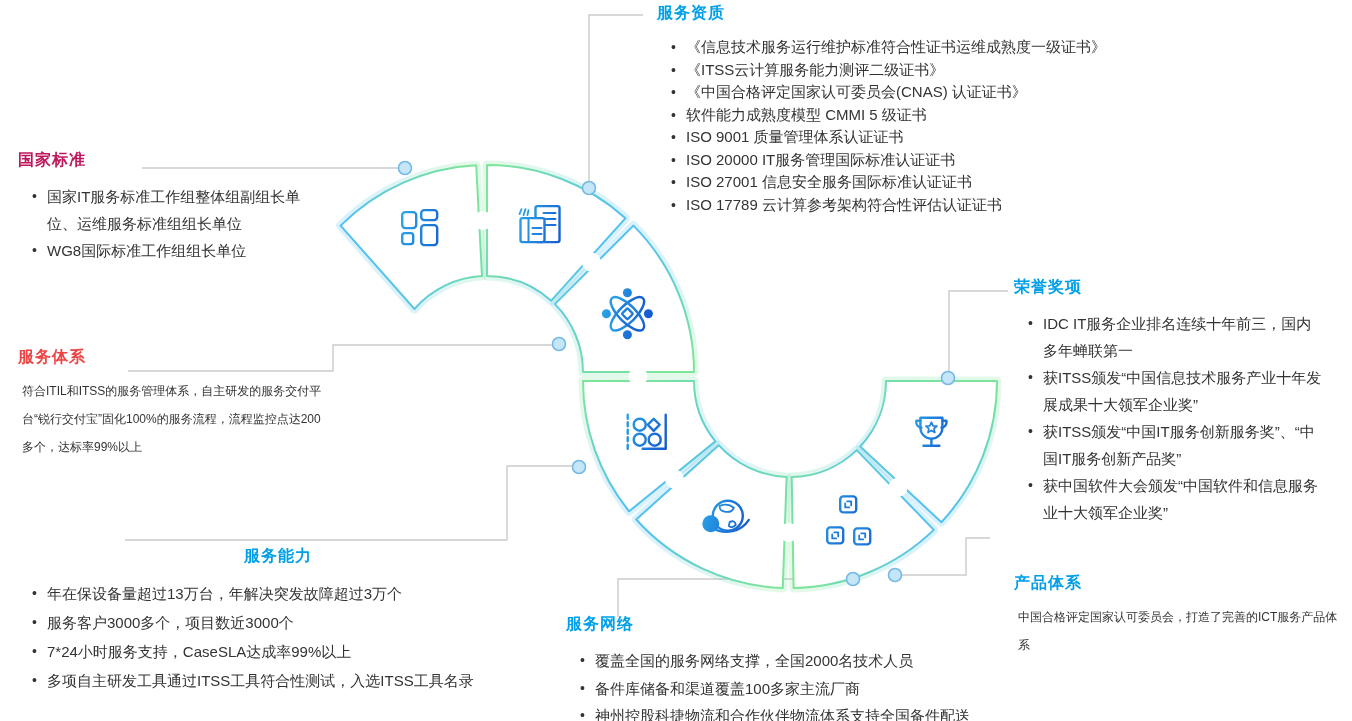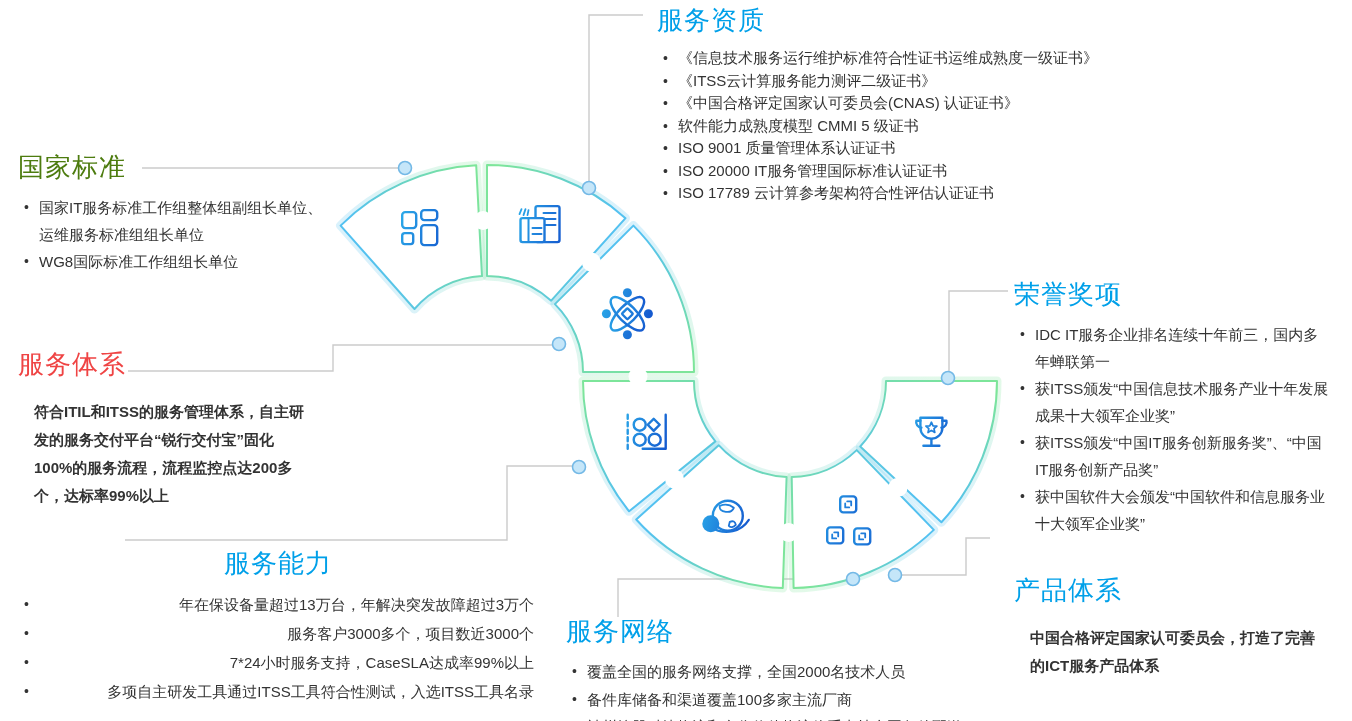--- a/index.html
+++ b/index.html
@@ -3,32 +3,32 @@
 <meta charset="utf-8">
 <style>
   html,body{margin:0;padding:0;background:#fff;}
   .stage{
     position:relative;width:1352px;height:721px;overflow:hidden;background:#fff;
     font-family:"Liberation Sans","DejaVu Sans",sans-serif;color:#333;
   }
   #ring-svg{position:absolute;left:0;top:0;}
   section.tb{position:absolute;}
   section.tb h2{
-    margin:0 0 9px 0;font-size:26px;font-weight:normal;letter-spacing:1px;
+    margin:0 0 9px 0;font-size:16px;font-weight:bold;letter-spacing:1px;
   }
-  section.tb ul{list-style:none;margin:4px;padding:0;font-size:15px;}
+  section.tb ul{list-style:none;margin:12px;padding:0;font-size:15px;}
   section.tb li{position:relative;padding-left:17px;}
   section.tb li::before{
     content:"\2022";position:absolute;left:2px;top:0;font-size:14px;color:#333;
   }
-  section.tb p.para{margin:16px;font-size:15px;line-height:28px;font-weight:bold;}
+  section.tb p.para{margin:4px;font-size:12px;line-height:28px;}
   .lh22 li{line-height:22.5px;}
   .lh27 li{line-height:27px;}
   .lh275 li{line-height:27.5px;}
-  .lh29 li{line-height:29px;text-align:right;}
+  .lh29 li{line-height:29px;}
 </style>
 </head>
 <body>
 
 <div class="stage">
 
   <svg id="ring-svg" width="1352" height="721" viewBox="0 0 1352 721">
       <defs>
         <linearGradient id="segGrad0" gradientUnits="userSpaceOnUse" x1="363.3" y1="248.3" x2="477.8" y2="197.2">
           <stop offset="0" stop-color="#53C1F0"></stop>
@@ -158,36 +158,37 @@
       </g>
       <g transform="translate(931.4,436.7)" fill="none" stroke="url(#iconGrad)" stroke-width="2.4" stroke-linecap="round" stroke-linejoin="round">
         <path d="M-11,-19 h22 v10 a11 11 0 0 1 -22 0 z"></path>
         <path d="M-11,-16 H-15 A5.5,5.5 0 0 0 -10,-9 M11,-16 H15 A5.5,5.5 0 0 1 10,-9"></path>
         <path d="M0,2.5 V9 M-8,9 H8"></path>
         <path d="M0,-14.5 L1.6,-10.8 5.5,-10.6 2.6,-8 3.4,-4.2 0,-6.3 -3.4,-4.2 -2.6,-8 -5.5,-10.6 -1.6,-10.8 Z" stroke-width="1.7"></path>
       </g>
     </svg>
 
   <section class="tb" style="left:18px;top:150px;width:312px;">
-    <h2 style="color: #4d7c0f;">国家标准</h2>
+    <h2 style="color: #be185d;">国家标准</h2>
     <ul class="lh27">
         <li>国家IT服务标准工作组整体组副组长单位、运维服务标准组组长单位</li>
         <li>WG8国际标准工作组组长单位</li>
       </ul>
   </section>
 
   <section class="tb" style="left:657px;top:3px;width:680px;">
     <h2 style="color: rgb(0, 160, 233);">服务资质</h2>
     <ul class="lh22">
         <li>《信息技术服务运行维护标准符合性证书运维成熟度一级证书》</li>
         <li>《ITSS云计算服务能力测评二级证书》</li>
         <li>《中国合格评定国家认可委员会(CNAS) 认证证书》</li>
         <li>软件能力成熟度模型 CMMI 5 级证书</li>
         <li>ISO 9001 质量管理体系认证证书</li>
         <li>ISO 20000 IT服务管理国际标准认证证书</li>
+        <li>ISO 27001 信息安全服务国际标准认证证书</li>
         <li>ISO 17789 云计算参考架构符合性评估认证证书</li>
       </ul>
   </section>
 
   <section class="tb" style="left:18px;top:347px;width:308px;">
     <h2 style="color: #ef4444;">服务体系</h2>
     <p class="para">符合ITIL和ITSS的服务管理体系，自主研发的服务交付平台“锐行交付宝”固化100%的服务流程，流程监控点达200多个，达标率99%以上</p>
   </section>
 
   <section class="tb" style="left:18px;top:546px;width:520px;">

